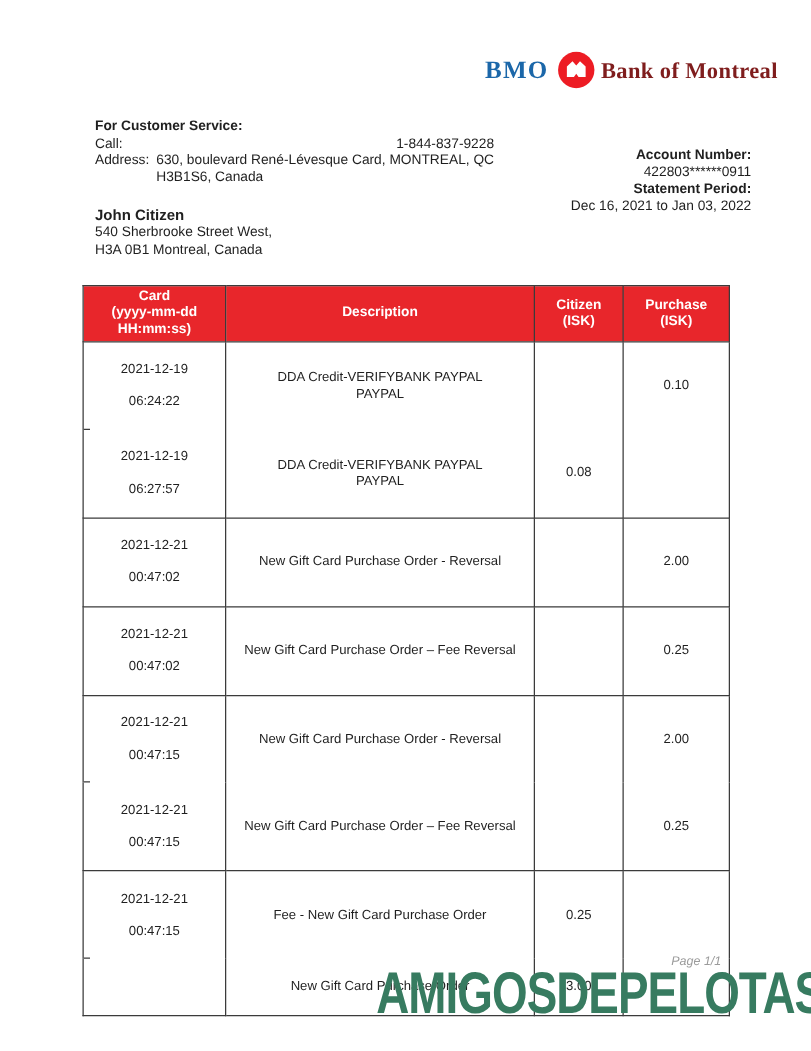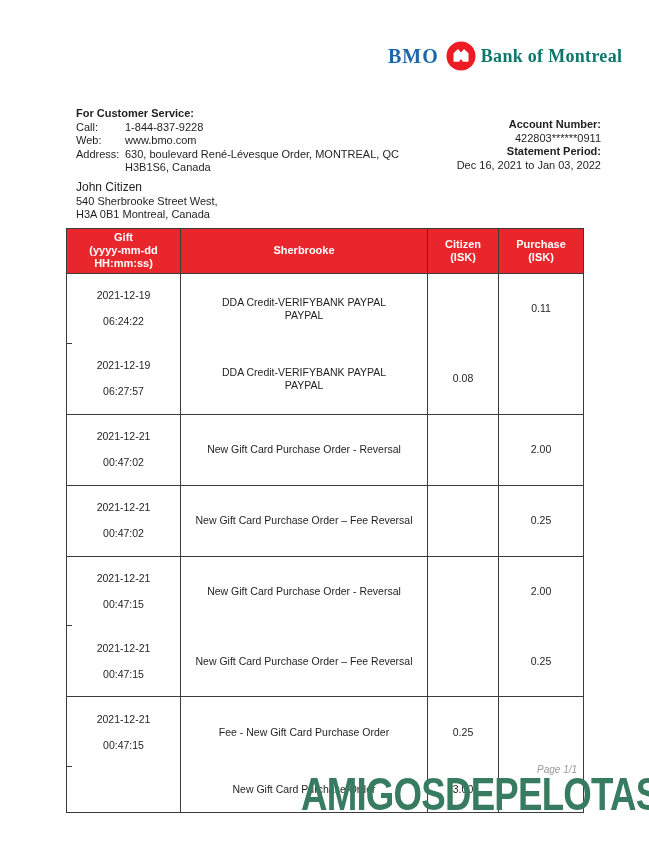--- a/index.html
+++ b/index.html
@@ -9,31 +9,31 @@
   }
 
   
   .logo { position:absolute; top:41px; left:388px; display:flex; align-items:center; }
   .bmo-word {
     font-family:"Liberation Serif", serif; font-weight:bold; color:#1b67a9;
     font-size:20px; letter-spacing:1px;
   }
   .roundel { margin:0 5px 0 7px; display:flex; }
   .bank-name {
-    font-family:"Liberation Serif", serif; font-weight:bold; color:#0f766e;
+    font-family:"Liberation Serif", serif; font-weight:bold; color:#7f1d1d;
     font-size:18px; letter-spacing:0.3px;
   }
 
   
-  .cs-block { position:absolute; left:76px; top:107px; font-size:11px; line-height:13.6px; }
+  .cs-block { position:absolute; left:76px; top:95px; font-size:11px; line-height:13.6px; }
   .cs-heading { font-weight:bold; }
-  .cs-row { display:flex; }
+  .cs-row { display:flex;justify-content:space-between; }
   .cs-label { width:49px; flex:0 0 49px; }
   .cs-value { white-space:pre-line; }
-  .recipient-name { font-weight:normal; font-size:12px; margin-top:6px; }
+  .recipient-name { font-weight:bold; font-size:12px; margin-top:17px; }
   .recipient-line { }
 
   .account-block { position:absolute; right:48px; top:118px; text-align:right; font-size:11px; line-height:13.6px; }
   .acct-label { font-weight:bold; }
 
   
   table.tx { position:absolute; left:66px; top:228px; width:517px; border-collapse:collapse; table-layout:fixed; }
   table.tx th {
     background:#e8262b; color:#ffffff; font-weight:bold; font-size:11px;
     border:1px solid #3b3b3b; padding:2px 2px; white-space:pre-line; line-height:1.2;
@@ -77,26 +77,22 @@
     <span class="bank-name">Bank of Montreal</span>
   </div>
 
   <div class="cs-block">
     <div class="cs-heading">For Customer Service:</div>
     <div class="cs-row">
       <span class="cs-label">Call:</span>
       <span class="cs-value">1-844-837-9228</span>
     </div>
     <div class="cs-row">
-      <span class="cs-label">Web:</span>
-      <span class="cs-value">www.bmo.com</span>
-    </div>
-    <div class="cs-row">
       <span class="cs-label">Address:</span>
-      <span class="cs-value">630, boulevard René-Lévesque Order, MONTREAL, QC
+      <span class="cs-value">630, boulevard René-Lévesque Card, MONTREAL, QC
 H3B1S6, Canada</span>
     </div>
     <div class="recipient-name">John Citizen</div>
     <div class="recipient-line">540 Sherbrooke Street West,</div>
     <div class="recipient-line">H3A 0B1 Montreal, Canada</div>
   </div>
 
   <div class="account-block">
     <div class="acct-label">Account Number:</div>
     <div>422803******0911</div>
@@ -106,40 +102,40 @@
 
   <table class="tx">
     <colgroup>
       <col style="width:114px">
         <col style="width:247px">
         <col style="width:71px">
         <col style="width:85px">
     </colgroup>
     <thead>
       <tr>
-        <th>Gift
+        <th>Card
 (yyyy-mm-dd
 HH:mm:ss)</th>
-        <th>Sherbrooke</th>
+        <th>Description</th>
         <th>Citizen
 (ISK)</th>
         <th>Purchase
 (ISK)</th>
       </tr>
     </thead>
     <tbody id="tx-body">
         <tr>
       <td class="c-date">
         <span class="date-l bind-date">2021-12-19</span>
         <span class="time-l bind-time">06:24:22</span>
       </td>
       <td class="c-desc bind-desc">DDA Credit-VERIFYBANK PAYPAL
 PAYPAL</td>
       <td class="c-debit bind-debit"></td>
-      <td class="c-credit bind-credit">0.11</td>
+      <td class="c-credit bind-credit">0.10</td>
     </tr>
         <tr class="group-end">
       <td class="c-date">
         <span class="date-l bind-date">2021-12-19</span>
         <span class="time-l bind-time">06:27:57</span>
       </td>
       <td class="c-desc bind-desc">DDA Credit-VERIFYBANK PAYPAL
 PAYPAL</td>
       <td class="c-debit bind-debit">0.08</td>
       <td class="c-credit bind-credit"></td>

